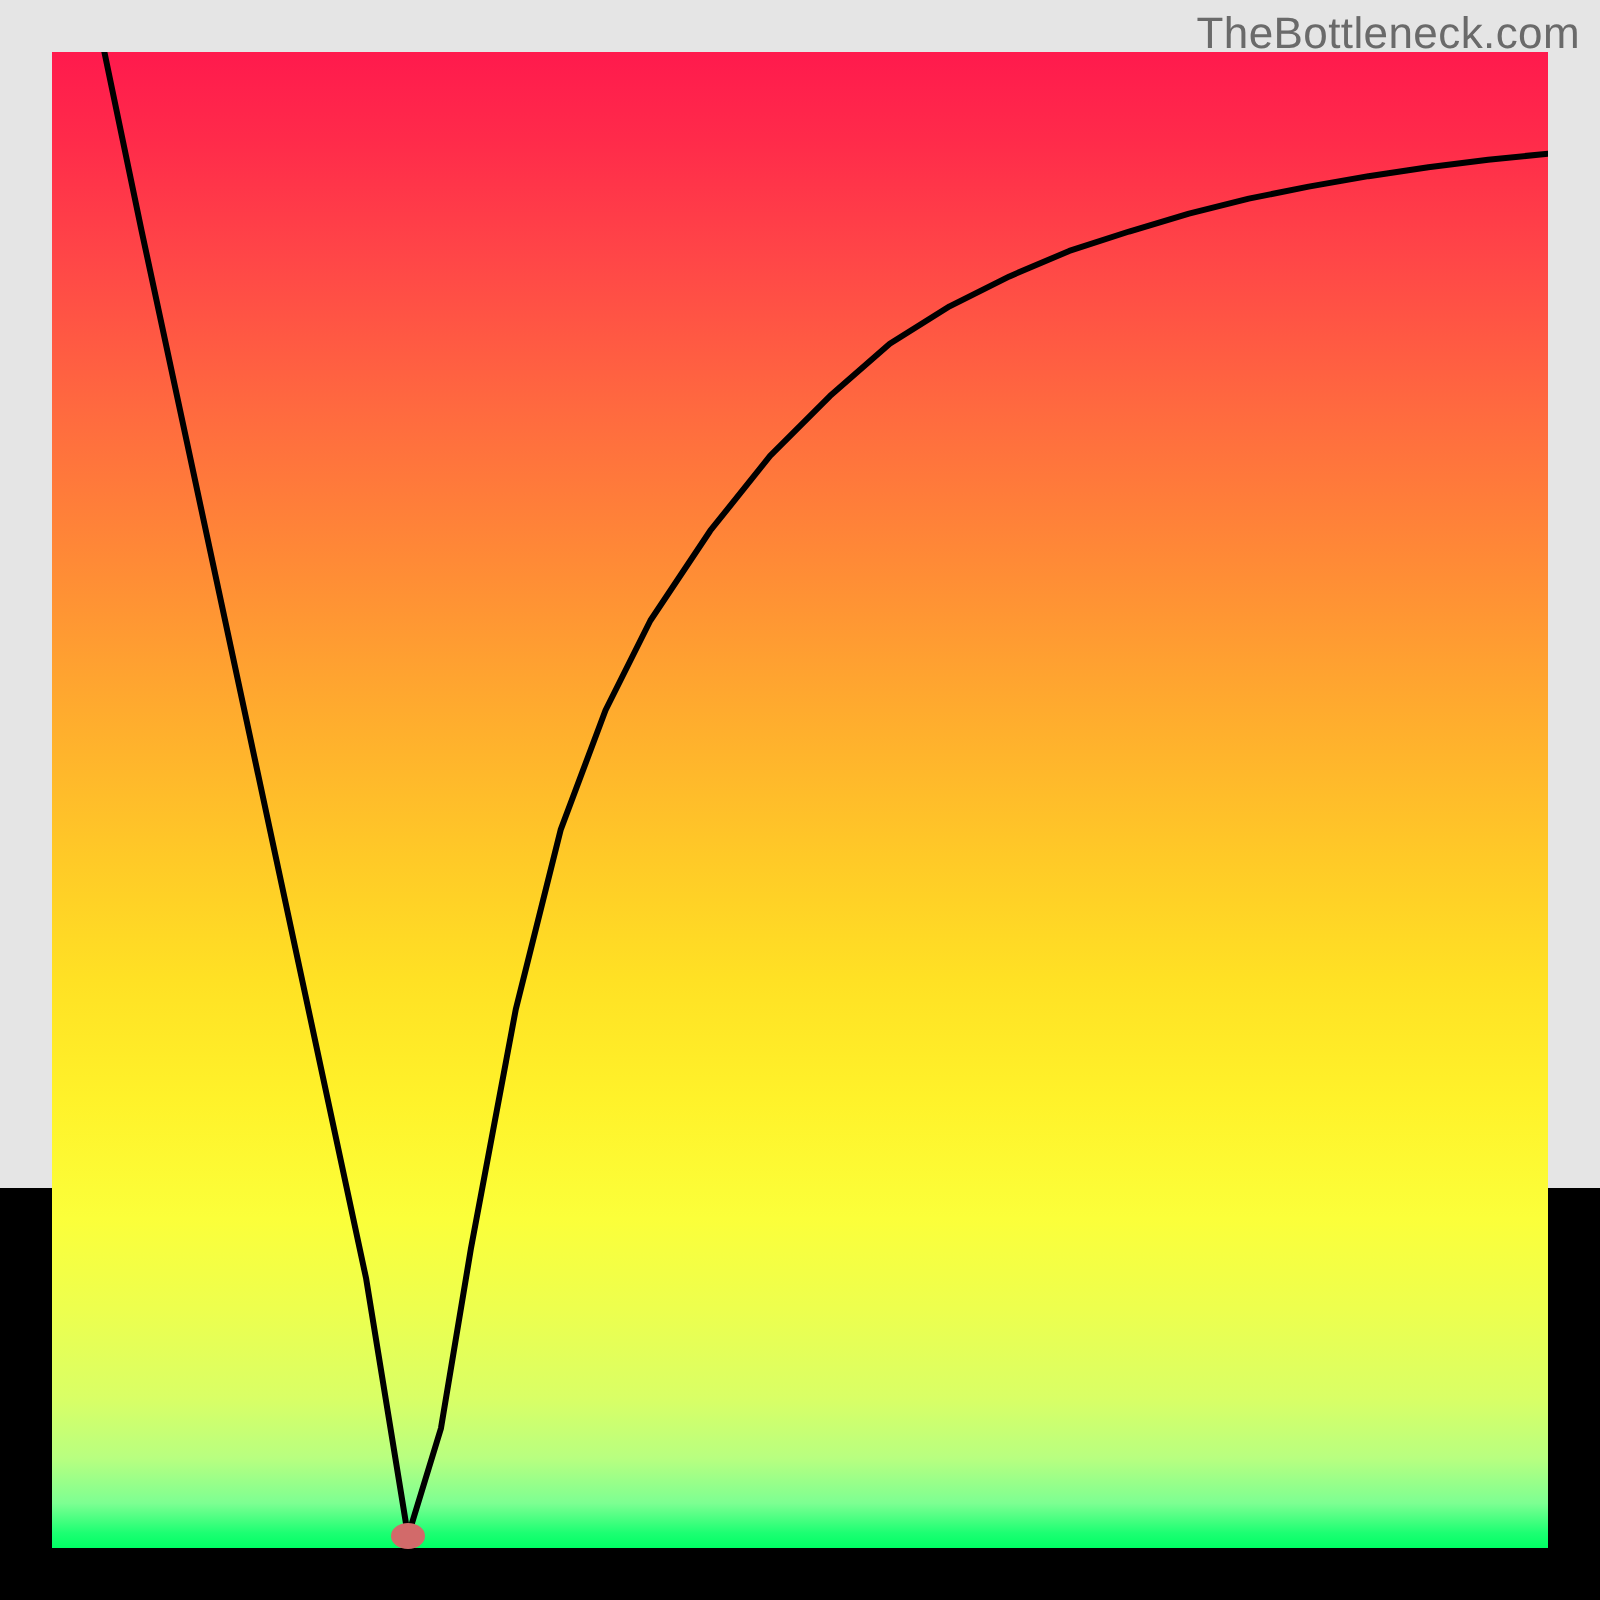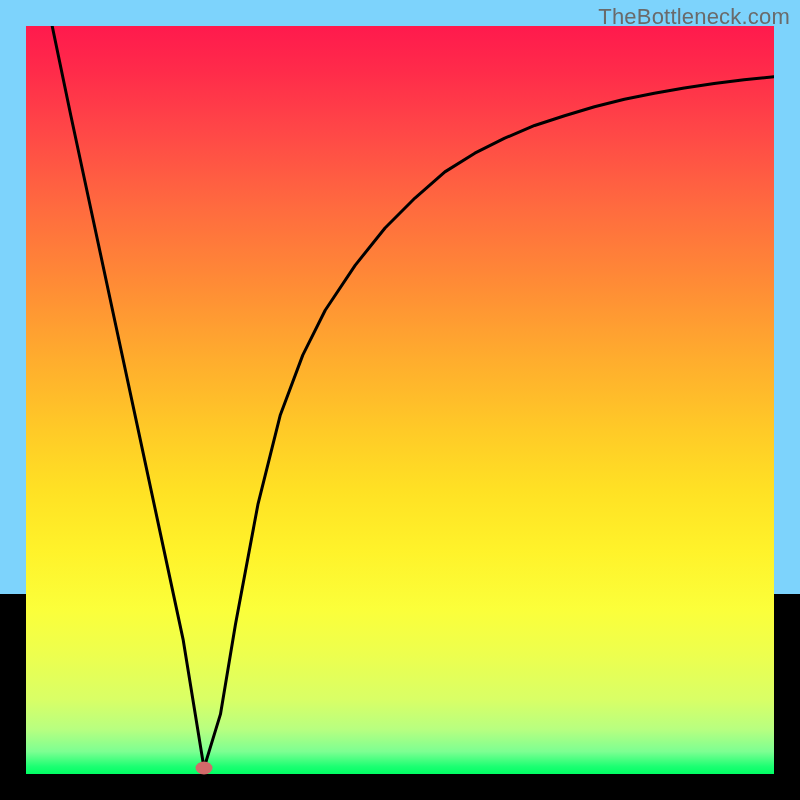--- a/index.html
+++ b/index.html
@@ -1,21 +1,21 @@
 <!DOCTYPE html>
 <html><head>
 <meta charset="utf-8">
 <style>
   * { margin: 0; padding: 0; box-sizing: border-box; }
   html, body { width: 800px; height: 800px; overflow: hidden; background: #000; }
   .frame {
     position: relative;
     width: 800px;
     height: 594px;
-    background: #7dd3fc;
+    background: #e5e5e5;
   }
   .plot-area {
     position: absolute;
     left: 26px;
     top: 26px;
     width: 748px;
     height: 748px;
     background: linear-gradient(to bottom,
       #ff1a4d 0%,
       #ff2b4a 6%,

